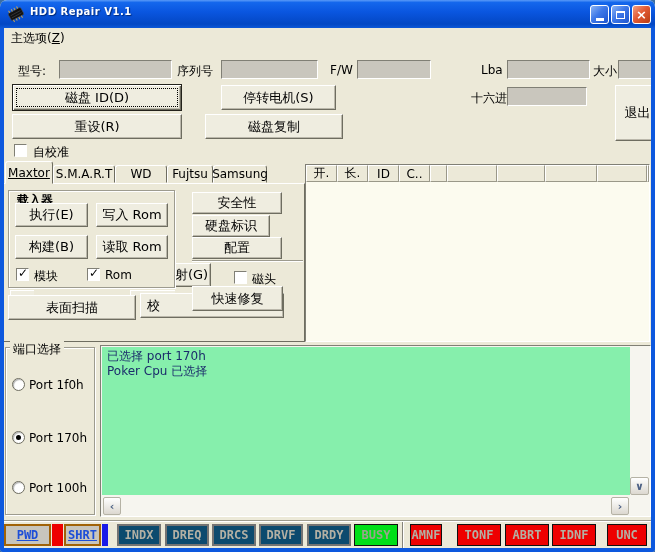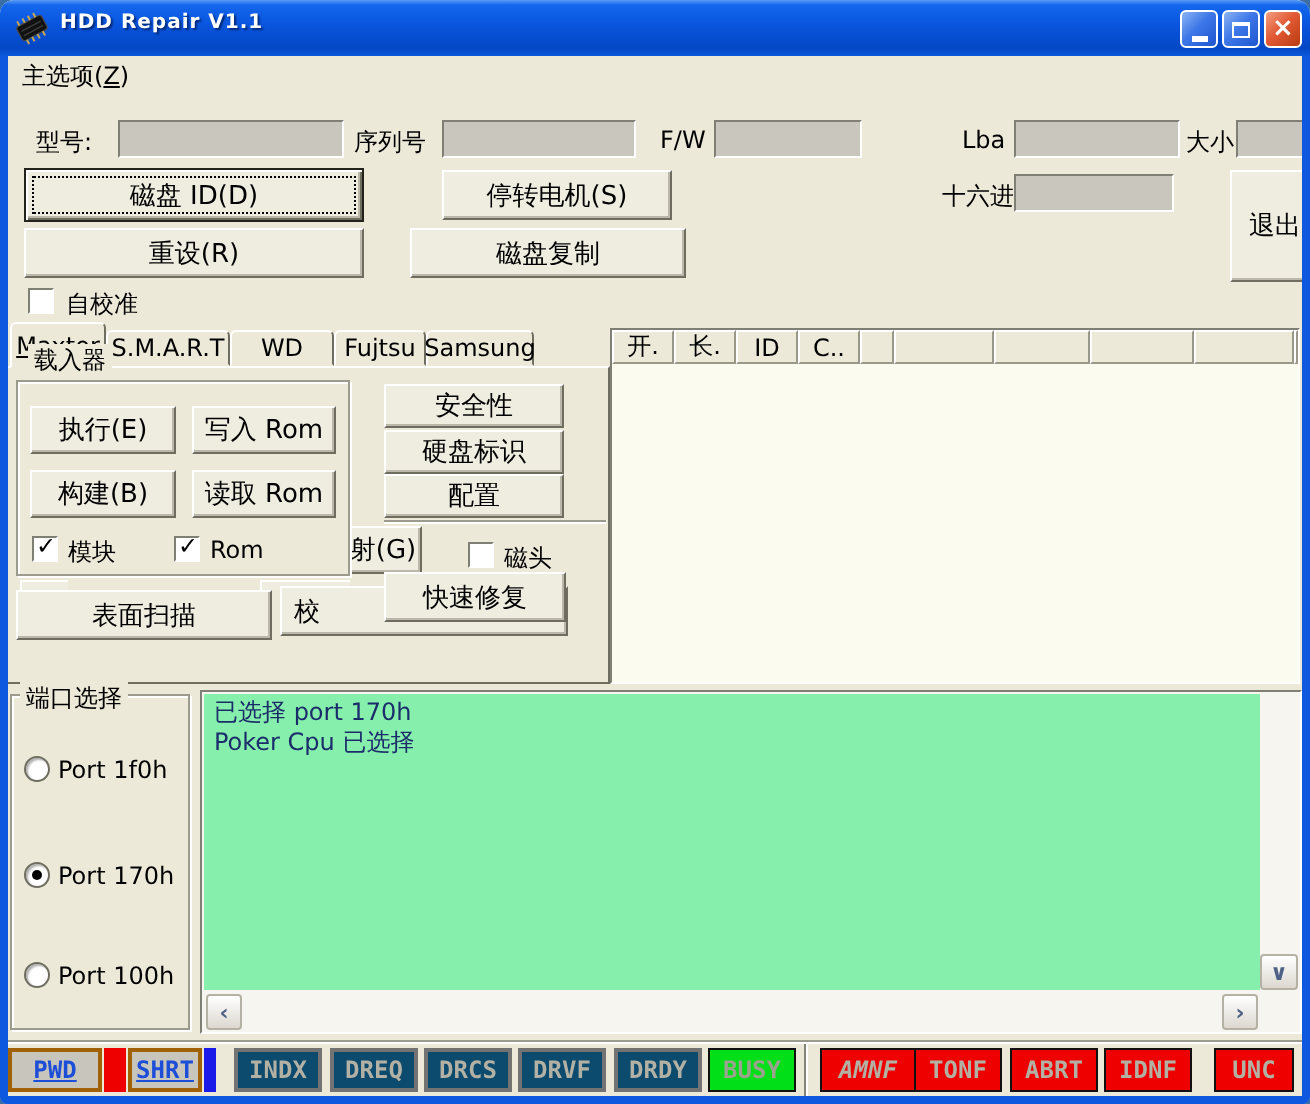--- a/index.html
+++ b/index.html
@@ -170,32 +170,32 @@
   <div class="tab active" style="left:5px; top:161px; width:48px; height:23px;text-decoration:underline;">Maxtor</div>
   <div class="tab" style="left:53px; top:165px; width:62px; height:18px;">S.M.A.R.T</div>
   <div class="tab" style="left:115px; top:165px; width:52px; height:18px;">WD</div>
   <div class="tab" style="left:167px; top:165px; width:46px; height:18px;">Fujtsu</div>
   <div class="tab" style="left:213px; top:165px; width:54px; height:18px;">Samsung</div>
 
   <button class="btn" style="left:172px; top:263px; width:39px; height:24px; z-index:2;">射(G)</button>
   <div class="hline" style="left:192px; top:260px; width:111px; z-index:2;"></div>
 
   <div class="groupbox" style="left:8px; top:190px; width:167px; height:98px; z-index:2; background:#ECE9D8;"></div>
-  <span class="gb-title" style="left:14px; top:172px; z-index:3;">载入器</span>
+  <span class="gb-title" style="left:14px; top:192px; z-index:3;font-weight:bold;">载入器</span>
   <button class="btn" style="left:15px; top:203px; width:73px; height:24px; z-index:3;">执行(E)</button>
   <button class="btn" style="left:96px; top:203px; width:72px; height:24px; z-index:3;">写入 Rom</button>
   <button class="btn" style="left:15px; top:235px; width:73px; height:24px; z-index:3;">构建(B)</button>
   <button class="btn" style="left:96px; top:235px; width:72px; height:24px; z-index:3;">读取 Rom</button>
   <span class="cbx checked" style="left:16px; top:268px; z-index:3;"></span>
   <span class="lbl" style="left:34px; top:268px; z-index:3;">模块</span>
   <span class="cbx checked" style="left:87px; top:268px; z-index:3;"></span>
   <span class="lbl" style="left:105px; top:268px; z-index:3;">Rom</span>
 
   <button class="btn" style="left:192px; top:192px; width:90px; height:22px; z-index:2;">安全性</button>
-  <button class="btn" style="left:192px; top:215px; width:90px; height:22px; z-index:2;">硬盘标识</button>
+  <button class="btn" style="left:192px; top:215px; width:78px; height:22px; z-index:2;">硬盘标识</button>
   <button class="btn" style="left:192px; top:237px; width:90px; height:22px; z-index:2;">配置</button>
 
   <span class="cbx" style="left:234px; top:271px; z-index:2;"></span>
   <span class="lbl" style="left:252px; top:271px; z-index:2;">磁头</span>
 
   <div class="frag" style="left:10px; top:290px; width:24px; height:5px; z-index:2;"></div>
   <div class="frag" style="left:130px; top:290px; width:45px; height:5px; z-index:2;"></div>
   <button class="btn" style="left:140px; top:293px; width:144px; height:25px; z-index:2; justify-content:flex-start; padding-left:6px;">校</button>
   <button class="btn" style="left:192px; top:286px; width:91px; height:25px; z-index:4;">快速修复</button>
   <button class="btn" style="left:8px; top:295px; width:128px; height:25px; z-index:3;">表面扫描</button>
@@ -245,21 +245,21 @@
   <span class="ind bar-red" style="left:52px; width:11px;"></span>
   <span class="ind silver" style="left:64px; width:37px;">SHRT</span>
   <span class="ind bar-blue" style="left:102px; width:6px;"></span>
   <span class="ind blue" style="left:117px; width:44px;">INDX</span>
   <span class="ind blue" style="left:165px; width:44px;">DREQ</span>
   <span class="ind blue" style="left:212px; width:44px;">DRCS</span>
   <span class="ind blue" style="left:259px; width:44px;">DRVF</span>
   <span class="ind blue" style="left:307px; width:44px;">DRDY</span>
   <span class="ind green" style="left:354px; width:44px;">BUSY</span>
   <span class="vdiv"></span>
-  <span class="ind red" style="left:410px; width:48px;font-style:italic;">AMNF</span>
+  <span class="ind red" style="left:410px; width:32px;">AMNF</span>
   <span class="ind red" style="left:457px; width:44px;">TONF</span>
   <span class="ind red" style="left:505px; width:44px;">ABRT</span>
   <span class="ind red" style="left:552px; width:44px;">IDNF</span>
   <span class="ind red" style="left:607px; width:40px;">UNC</span>
 
   <div class="b-left"></div>
   <div class="b-right"></div>
   <div class="b-bottom"></div>
 </div>
 

